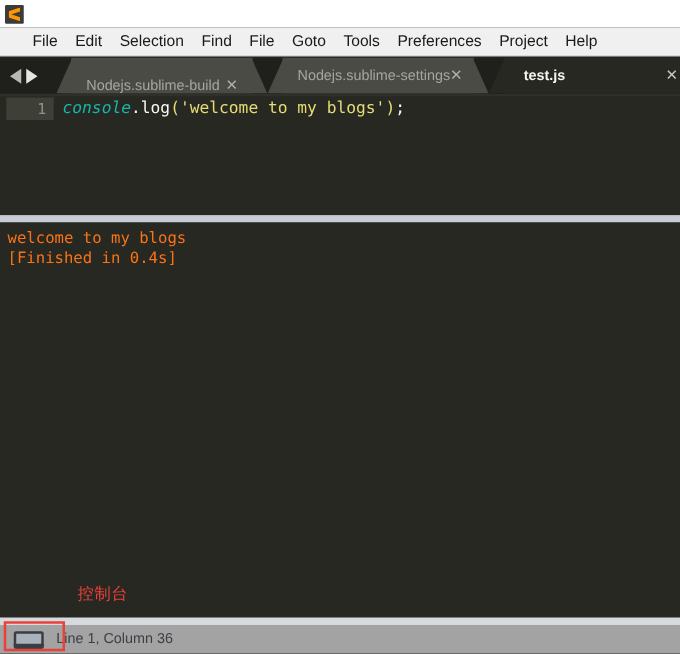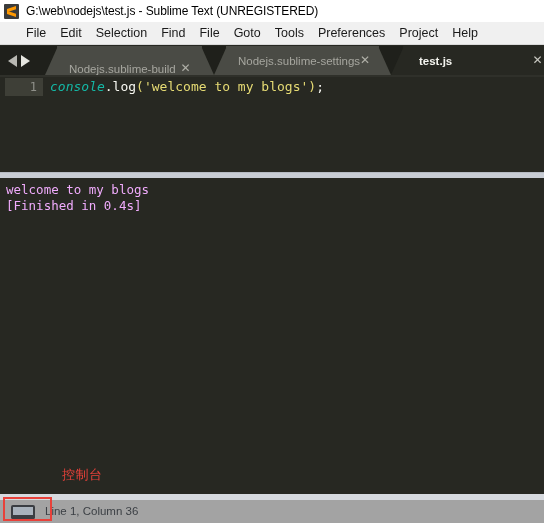--- a/index.html
+++ b/index.html
@@ -216,21 +216,21 @@
     width: 544px; height: 316px;
     background: #272822;
     overflow: hidden;
   }
   .console-line {
     position: absolute;
     left: 6px;
     font-family: "DejaVu Sans Mono", monospace;
     font-size: 12.5px;
     line-height: 16px;
-    color: #f0abfc;
+    color: #f97316;
     white-space: pre;
   }
   .console-line.l0 { top: 4px; }
   .console-line.l1 { top: 20px; }
 
   .annotation {
     position: absolute;
     left: 62px; top: 466px;
     font-family: "DejaVu Sans", sans-serif;
     font-size: 13px;
@@ -297,21 +297,20 @@
 
 <div class="app">
 
   <div class="titlebar">
     <div class="app-logo">
       <svg class="s-glyph" viewBox="0 0 9 11">
         <polygon points="0,3 9,0 9,3.2 0,6.2" fill="#ff9800"></polygon>
         <polygon points="0,4.8 9,7.8 9,11 0,8" fill="#ff9800"></polygon>
       </svg>
     </div>
-    <div class="title-text">G:\web\nodejs\test.js - Sublime Text (UNREGISTERED)</div>
   </div>
 
   <div class="menubar">
     <div class="menu-item">File</div>
     <div class="menu-item">Edit</div>
     <div class="menu-item">Selection</div>
     <div class="menu-item">Find</div>
     <div class="menu-item">File</div>
     <div class="menu-item">Goto</div>
     <div class="menu-item">Tools</div>

